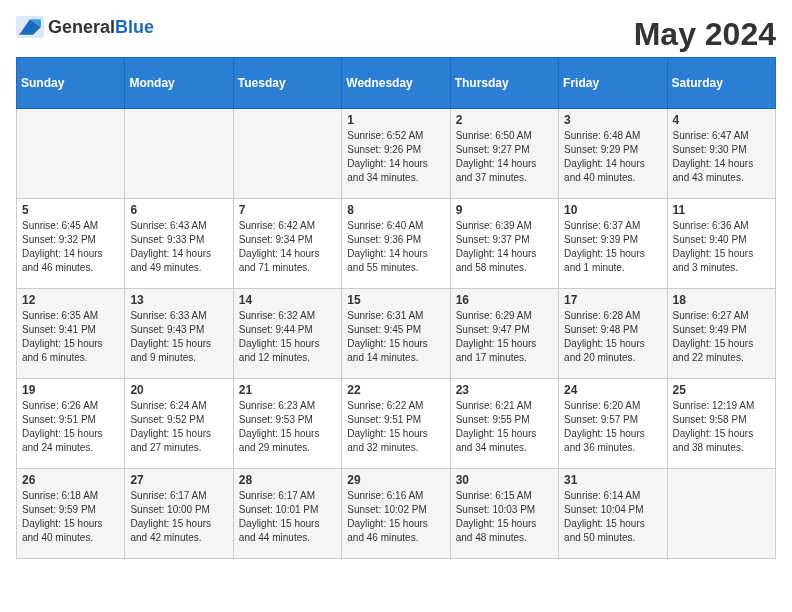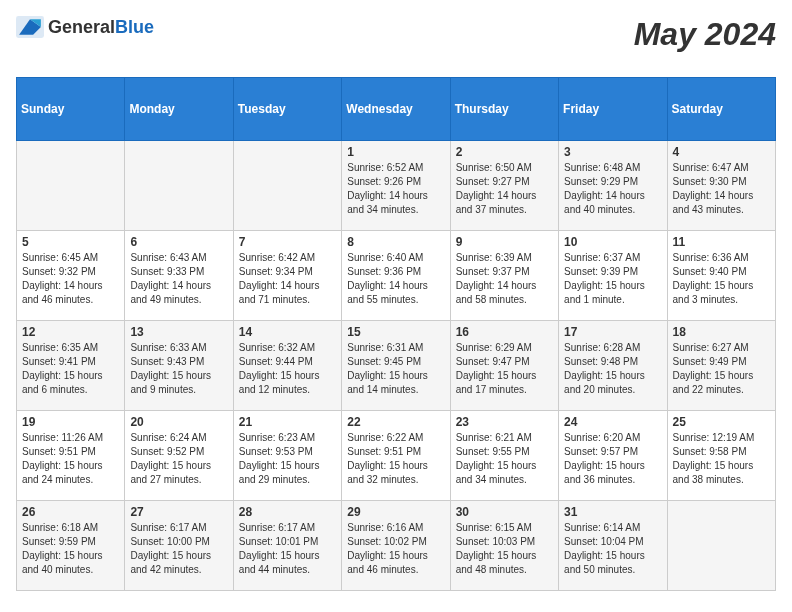--- a/index.html
+++ b/index.html
@@ -7,54 +7,53 @@
       font-family: Arial, sans-serif;
       background: #fff;
       width: 792px;
       min-height: 612px;
       padding: 16px;
     }
     .header {
       display: flex;
       justify-content: space-between;
       align-items: flex-start;
-      margin-bottom: 24px;
+      margin-bottom: 4px;
     }
     .logo {
       display: flex;
       align-items: center;
       gap: 4px;
     }
     .logo-icon {
       width: 28px;
       height: 22px;
     }
     .title-block {
-      font-style: italic;
     }
     .title-month {
       font-size: 32px;
       font-weight: bold;
       color: #333;
     }
     .title-location {
       font-size: 16px;
       color: #555;
     }
     table {
       width: 100%;
       border-collapse: collapse;
       table-layout: fixed;
     }
     thead th {
       background-color: #2a7fd4;
       color: #fff;
       font-size: 12px;
       font-weight: bold;
-      padding: 24px 4px;
+      padding: 18px 4px;
       text-align: left;
       border: 1px solid #1a6bbd;
     }
     tbody td {
       vertical-align: top;
       border: 1px solid #ccc;
       padding: 4px 5px;
       font-size: 10.5px;
       color: #333;
       min-height: 80px;
@@ -240,21 +239,21 @@
           <div class="day-number">18</div>
           <div class="day-info">Sunrise: 6:27 AM</div>
           <div class="day-info">Sunset: 9:49 PM</div>
           <div class="day-info">Daylight: 15 hours</div>
           <div class="day-info">and 22 minutes.</div>
         </td>
       </tr>
       <tr>
         <td>
           <div class="day-number">19</div>
-          <div class="day-info">Sunrise: 11:26 AM</div>
+          <div class="day-info">Sunrise: 6:26 AM</div>
           <div class="day-info">Sunset: 9:51 PM</div>
           <div class="day-info">Daylight: 15 hours</div>
           <div class="day-info">and 24 minutes.</div>
         </td>
         <td>
           <div class="day-number">20</div>
           <div class="day-info">Sunrise: 6:24 AM</div>
           <div class="day-info">Sunset: 9:52 PM</div>
           <div class="day-info">Daylight: 15 hours</div>
           <div class="day-info">and 27 minutes.</div>

